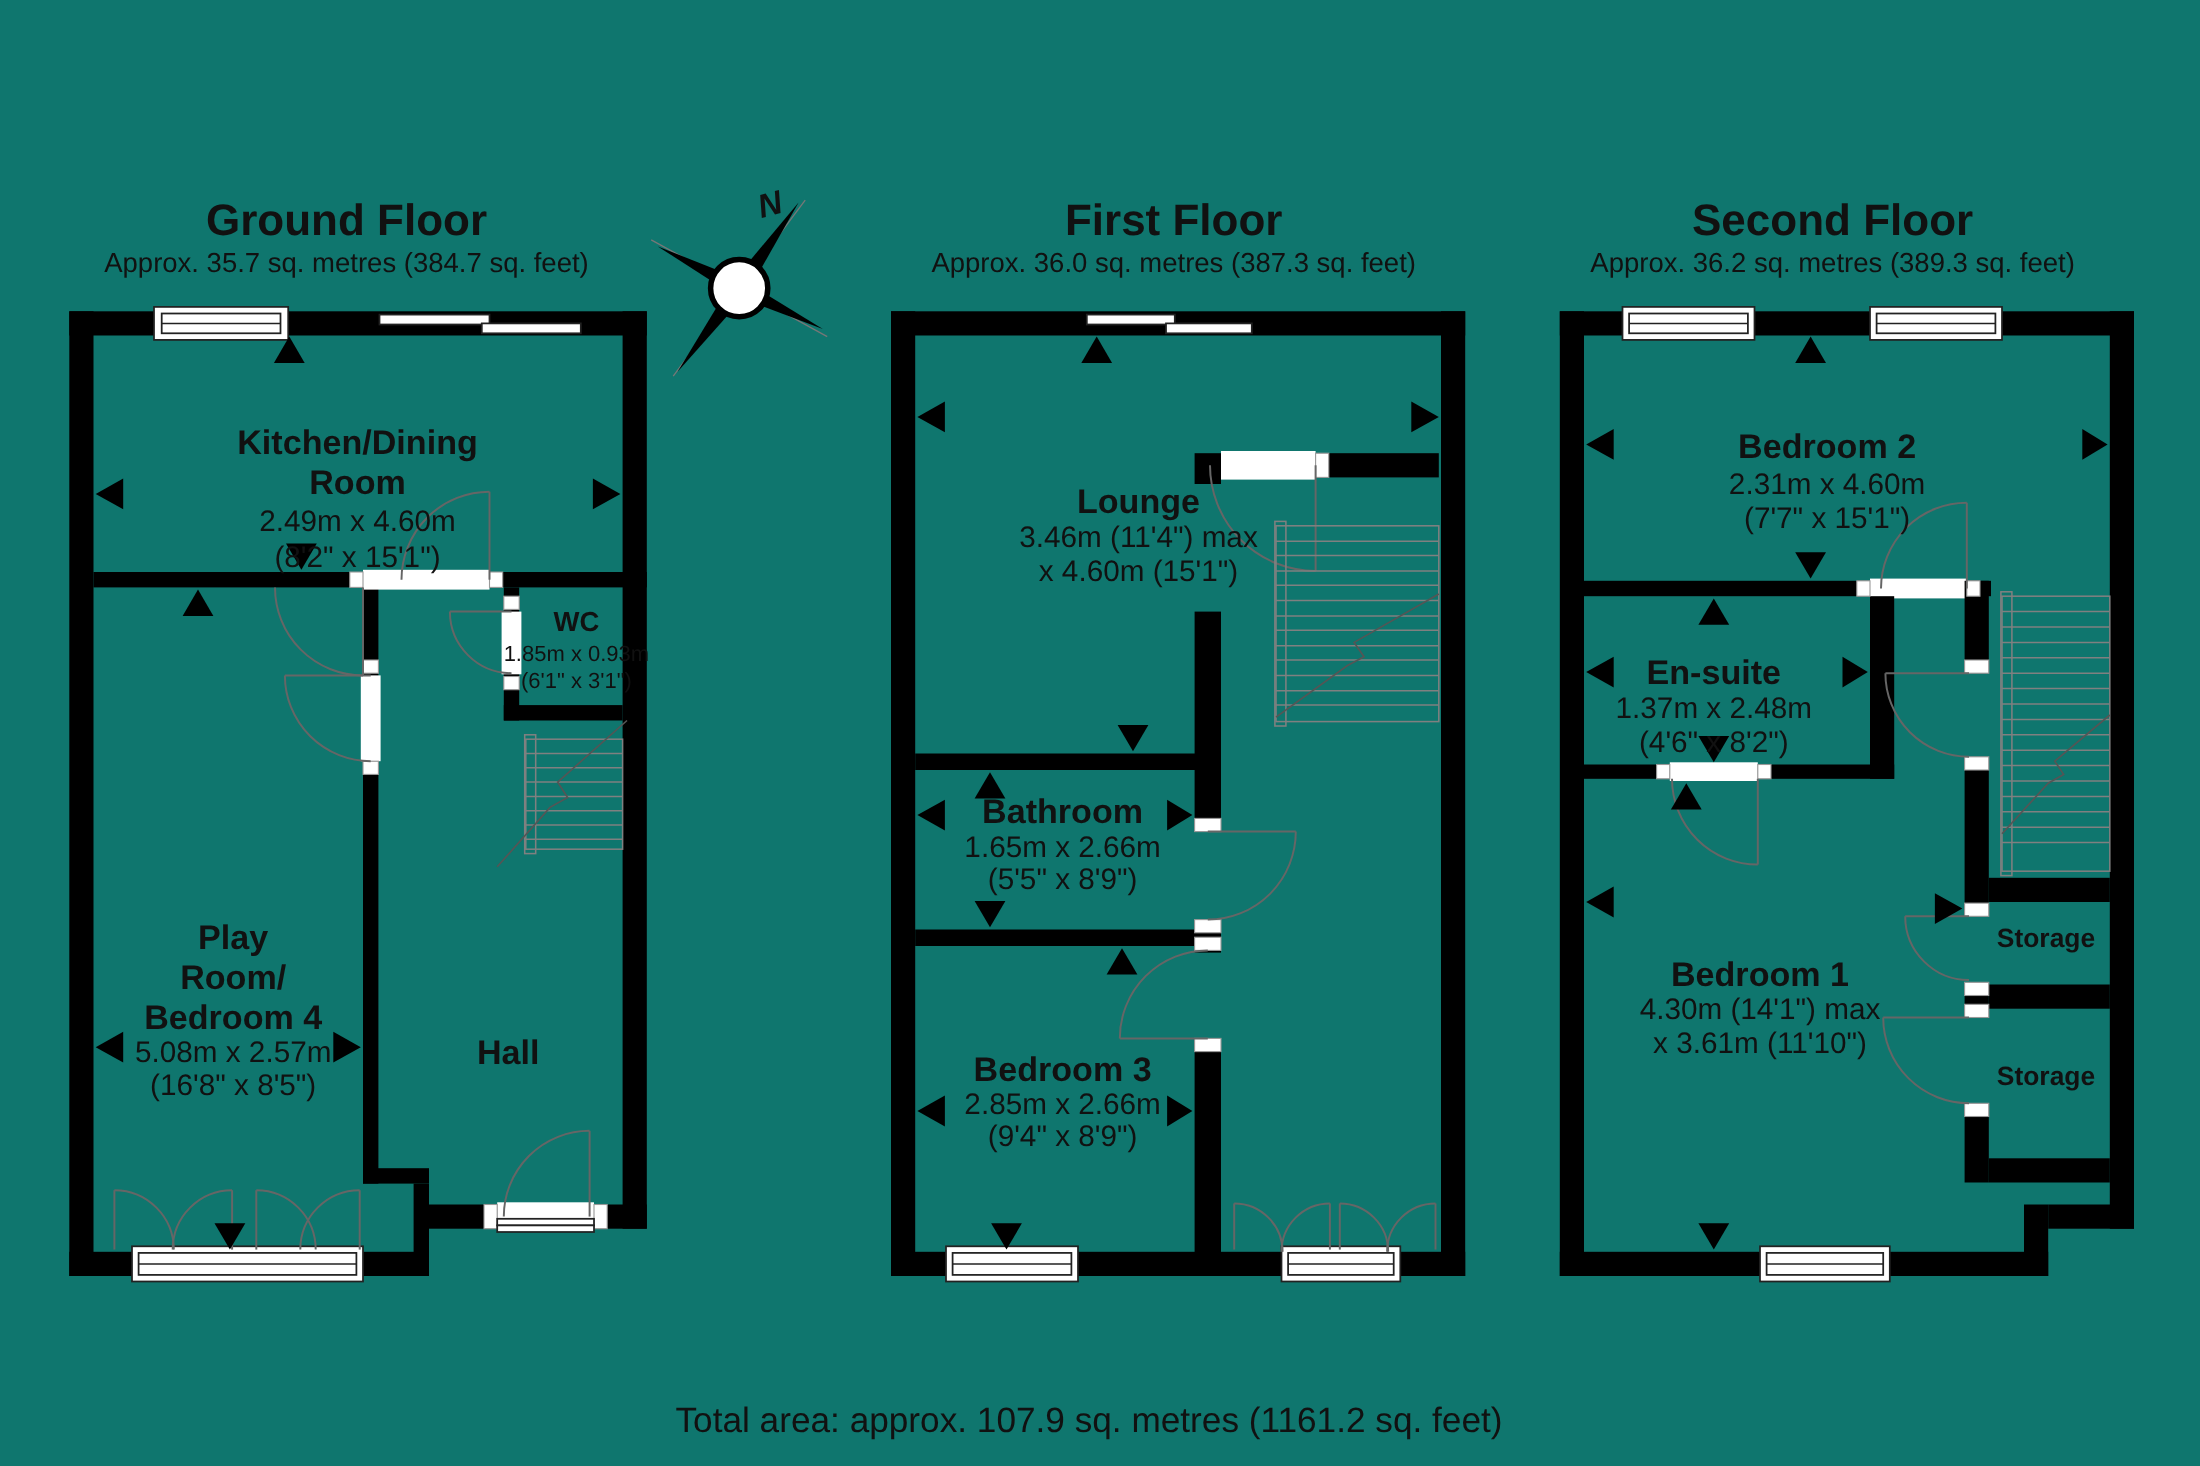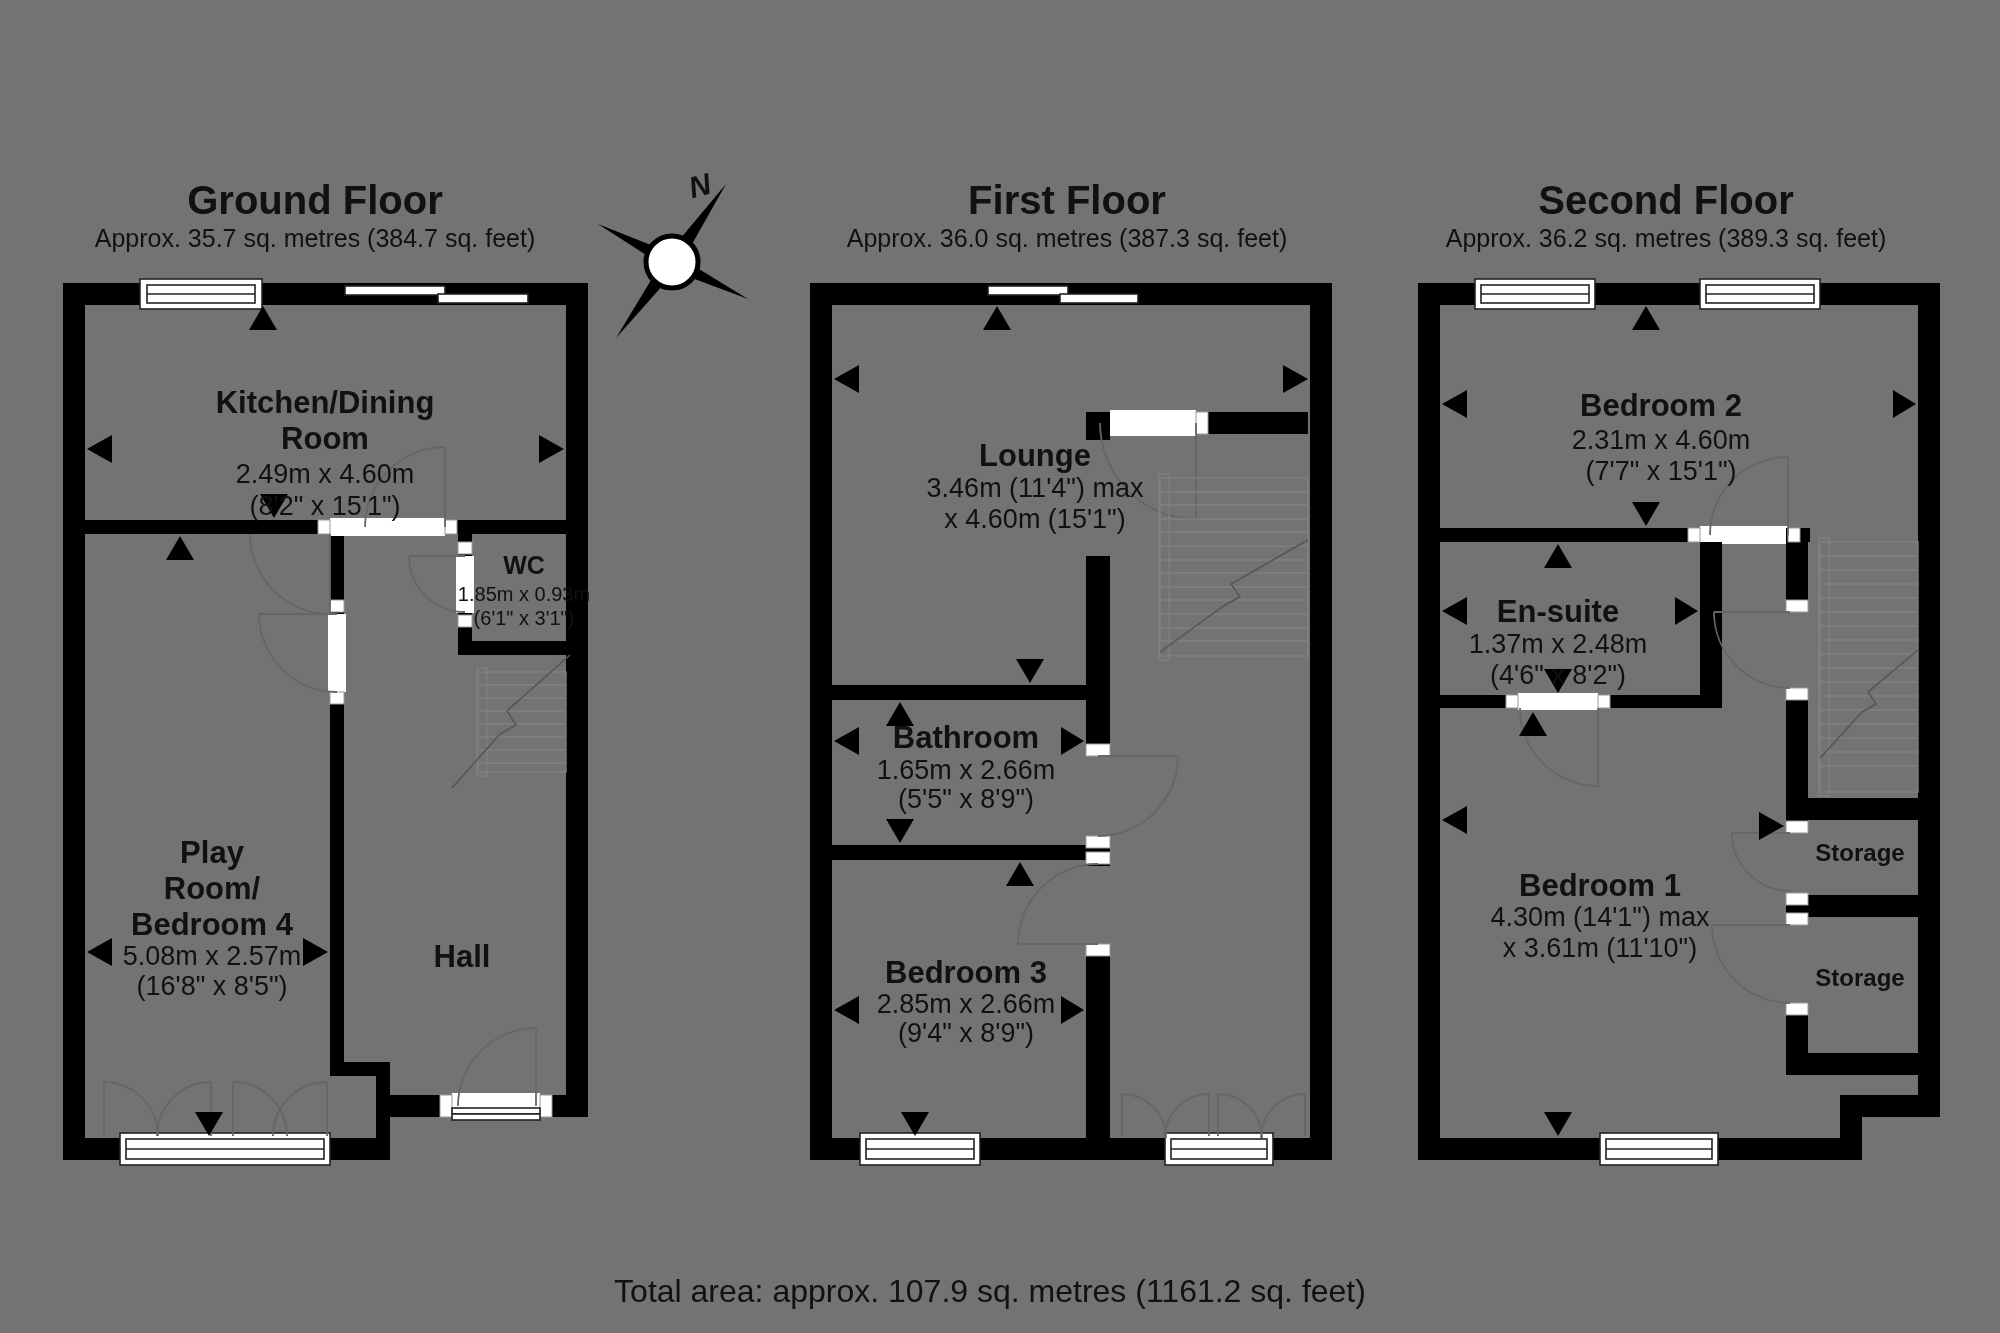--- a/index.html
+++ b/index.html
@@ -1,16 +1,16 @@
 <!DOCTYPE html>
 <html><head>
 <meta charset="utf-8">
 <style>
   html,body{margin:0;padding:0;background:#fff;}
-  #canvas{position:relative;width:2000px;height:1333px;background:#737373;overflow:hidden;}
+  #canvas{position:relative;width:2000px;height:1333px;background:#0f766e;overflow:hidden;}
   svg{position:absolute;left:0;top:0;}
   text{font-family:"Liberation Sans",sans-serif;fill:#111;}
   .floor-title{font-size:40px;font-weight:bold;}
   .floor-sub{font-size:25px;}
   .room-title{font-size:31px;font-weight:bold;}
   .room-dims{font-size:27px;}
   .small-title{font-size:25px;font-weight:bold;}
   .small-dims{font-size:20px;}
   .storage-title{font-size:24px;font-weight:bold;}
   .total-line{font-size:32px;}

